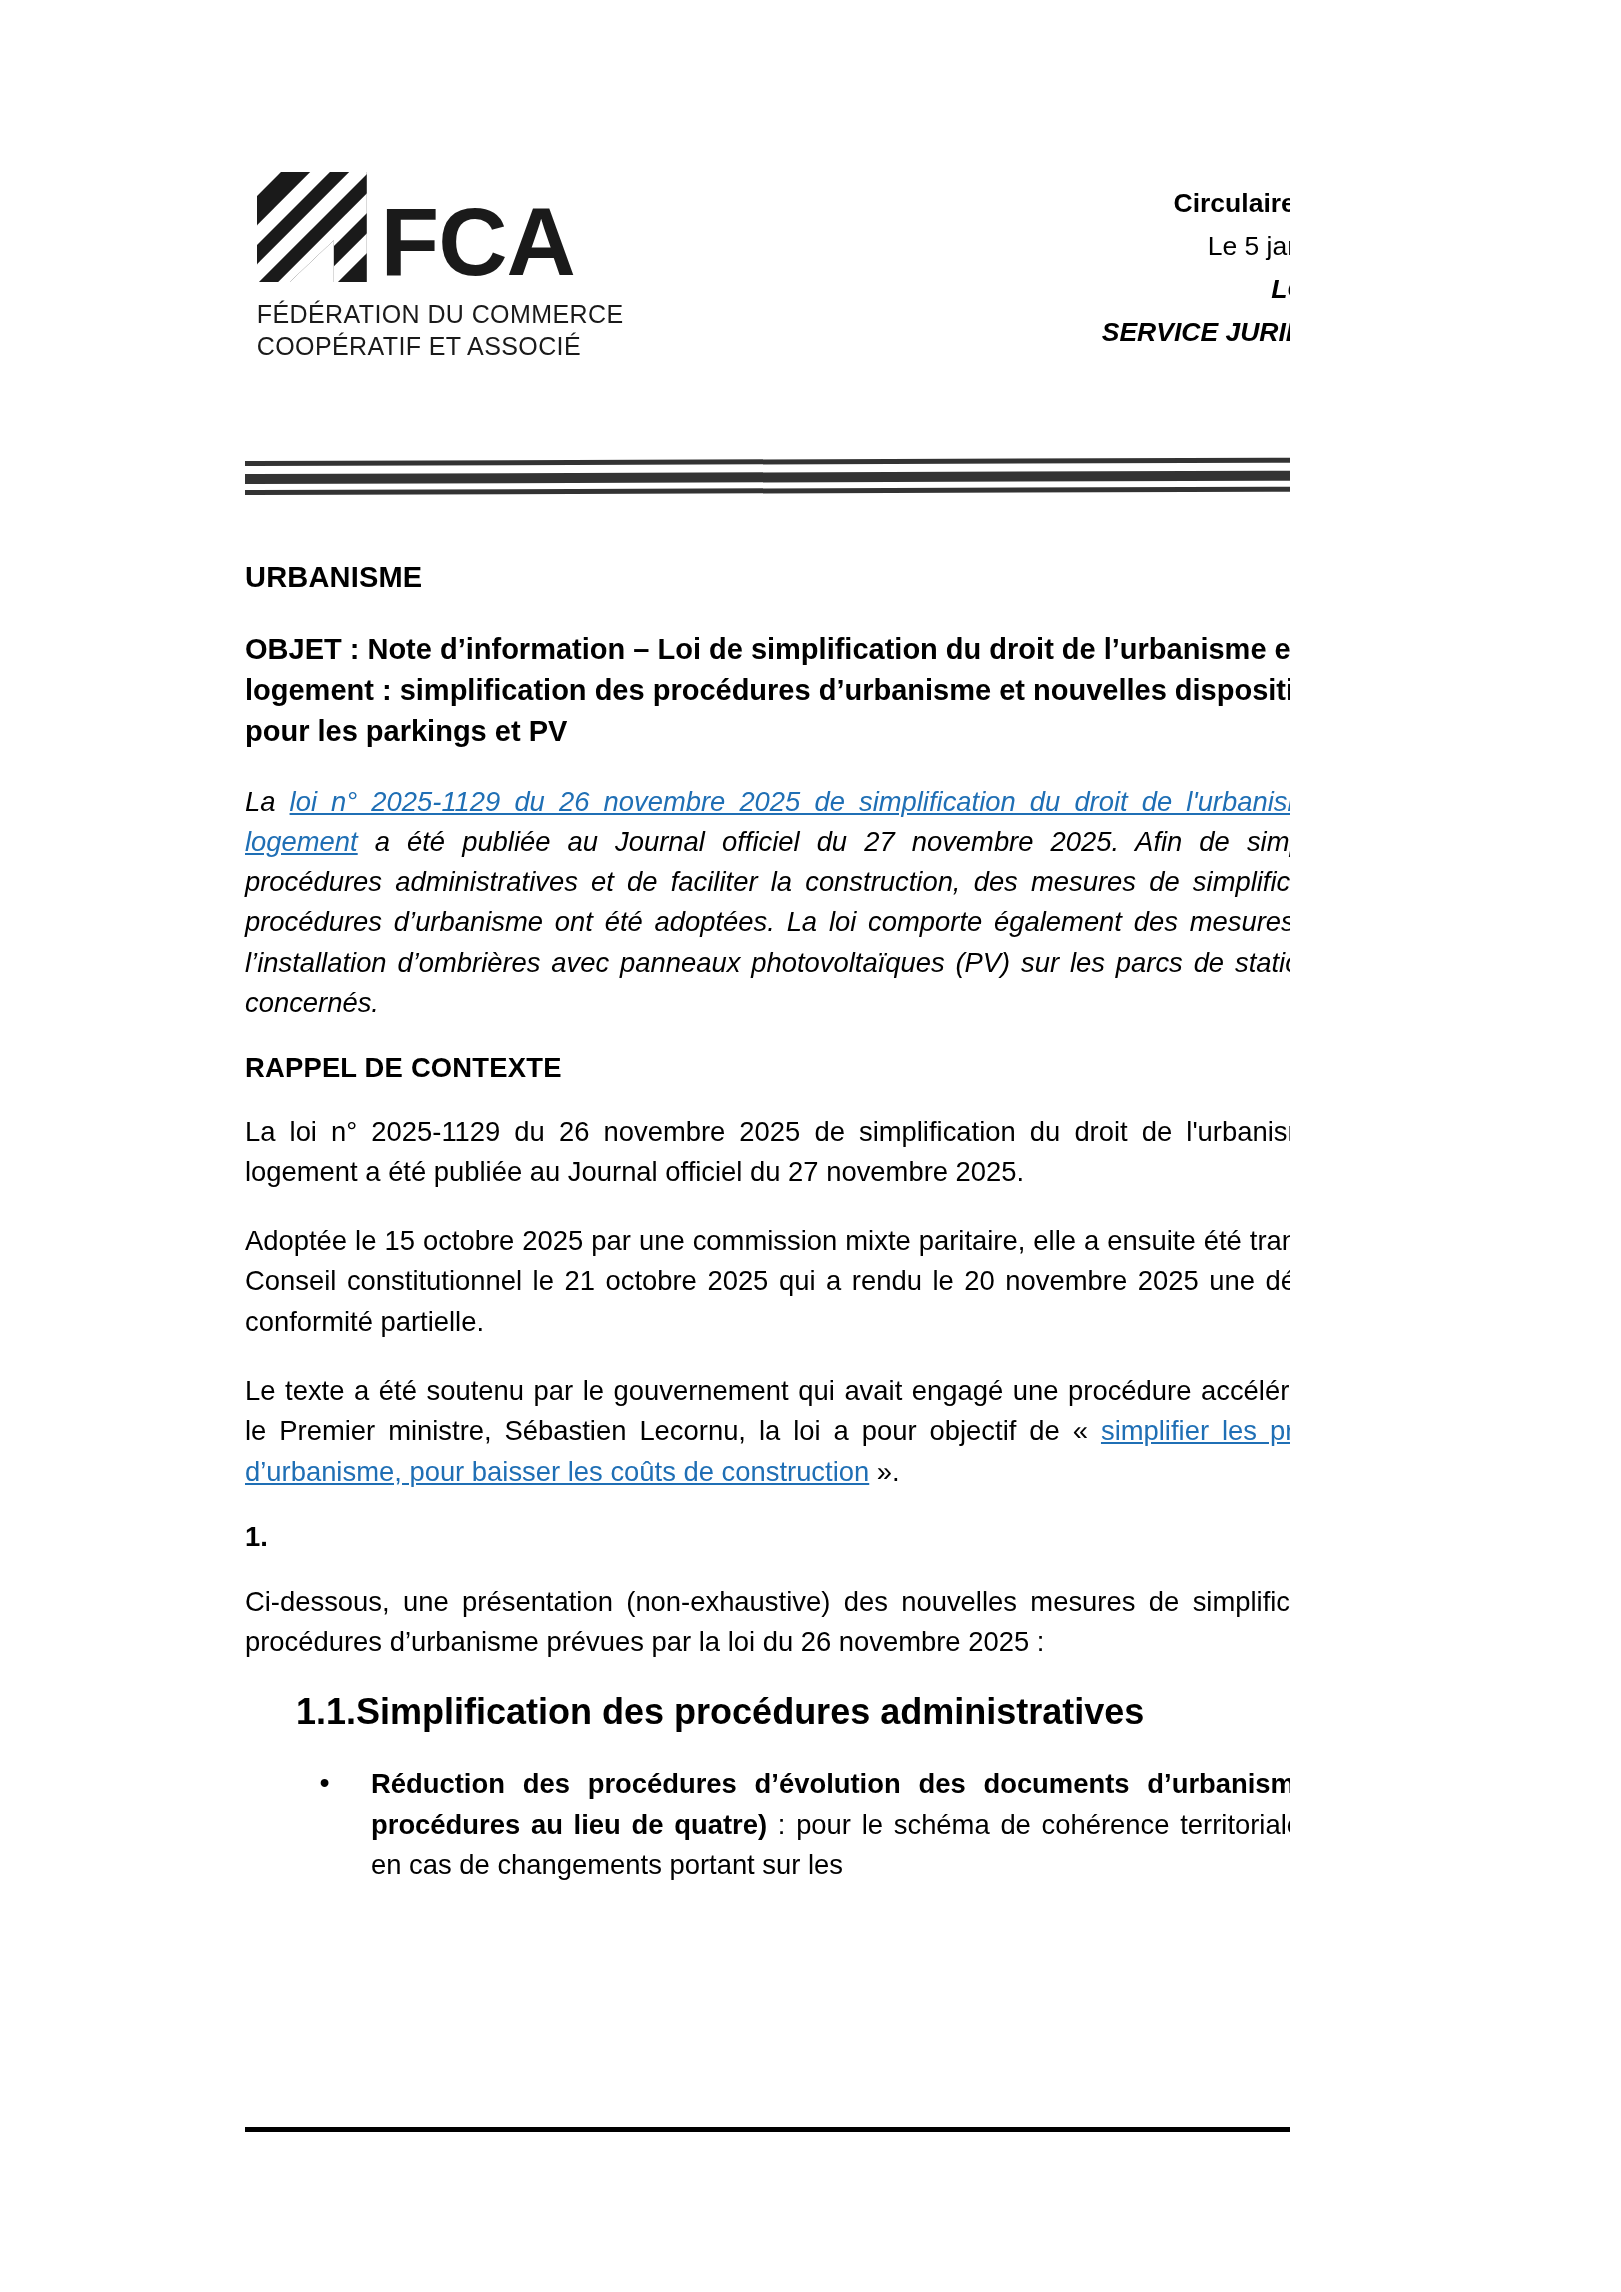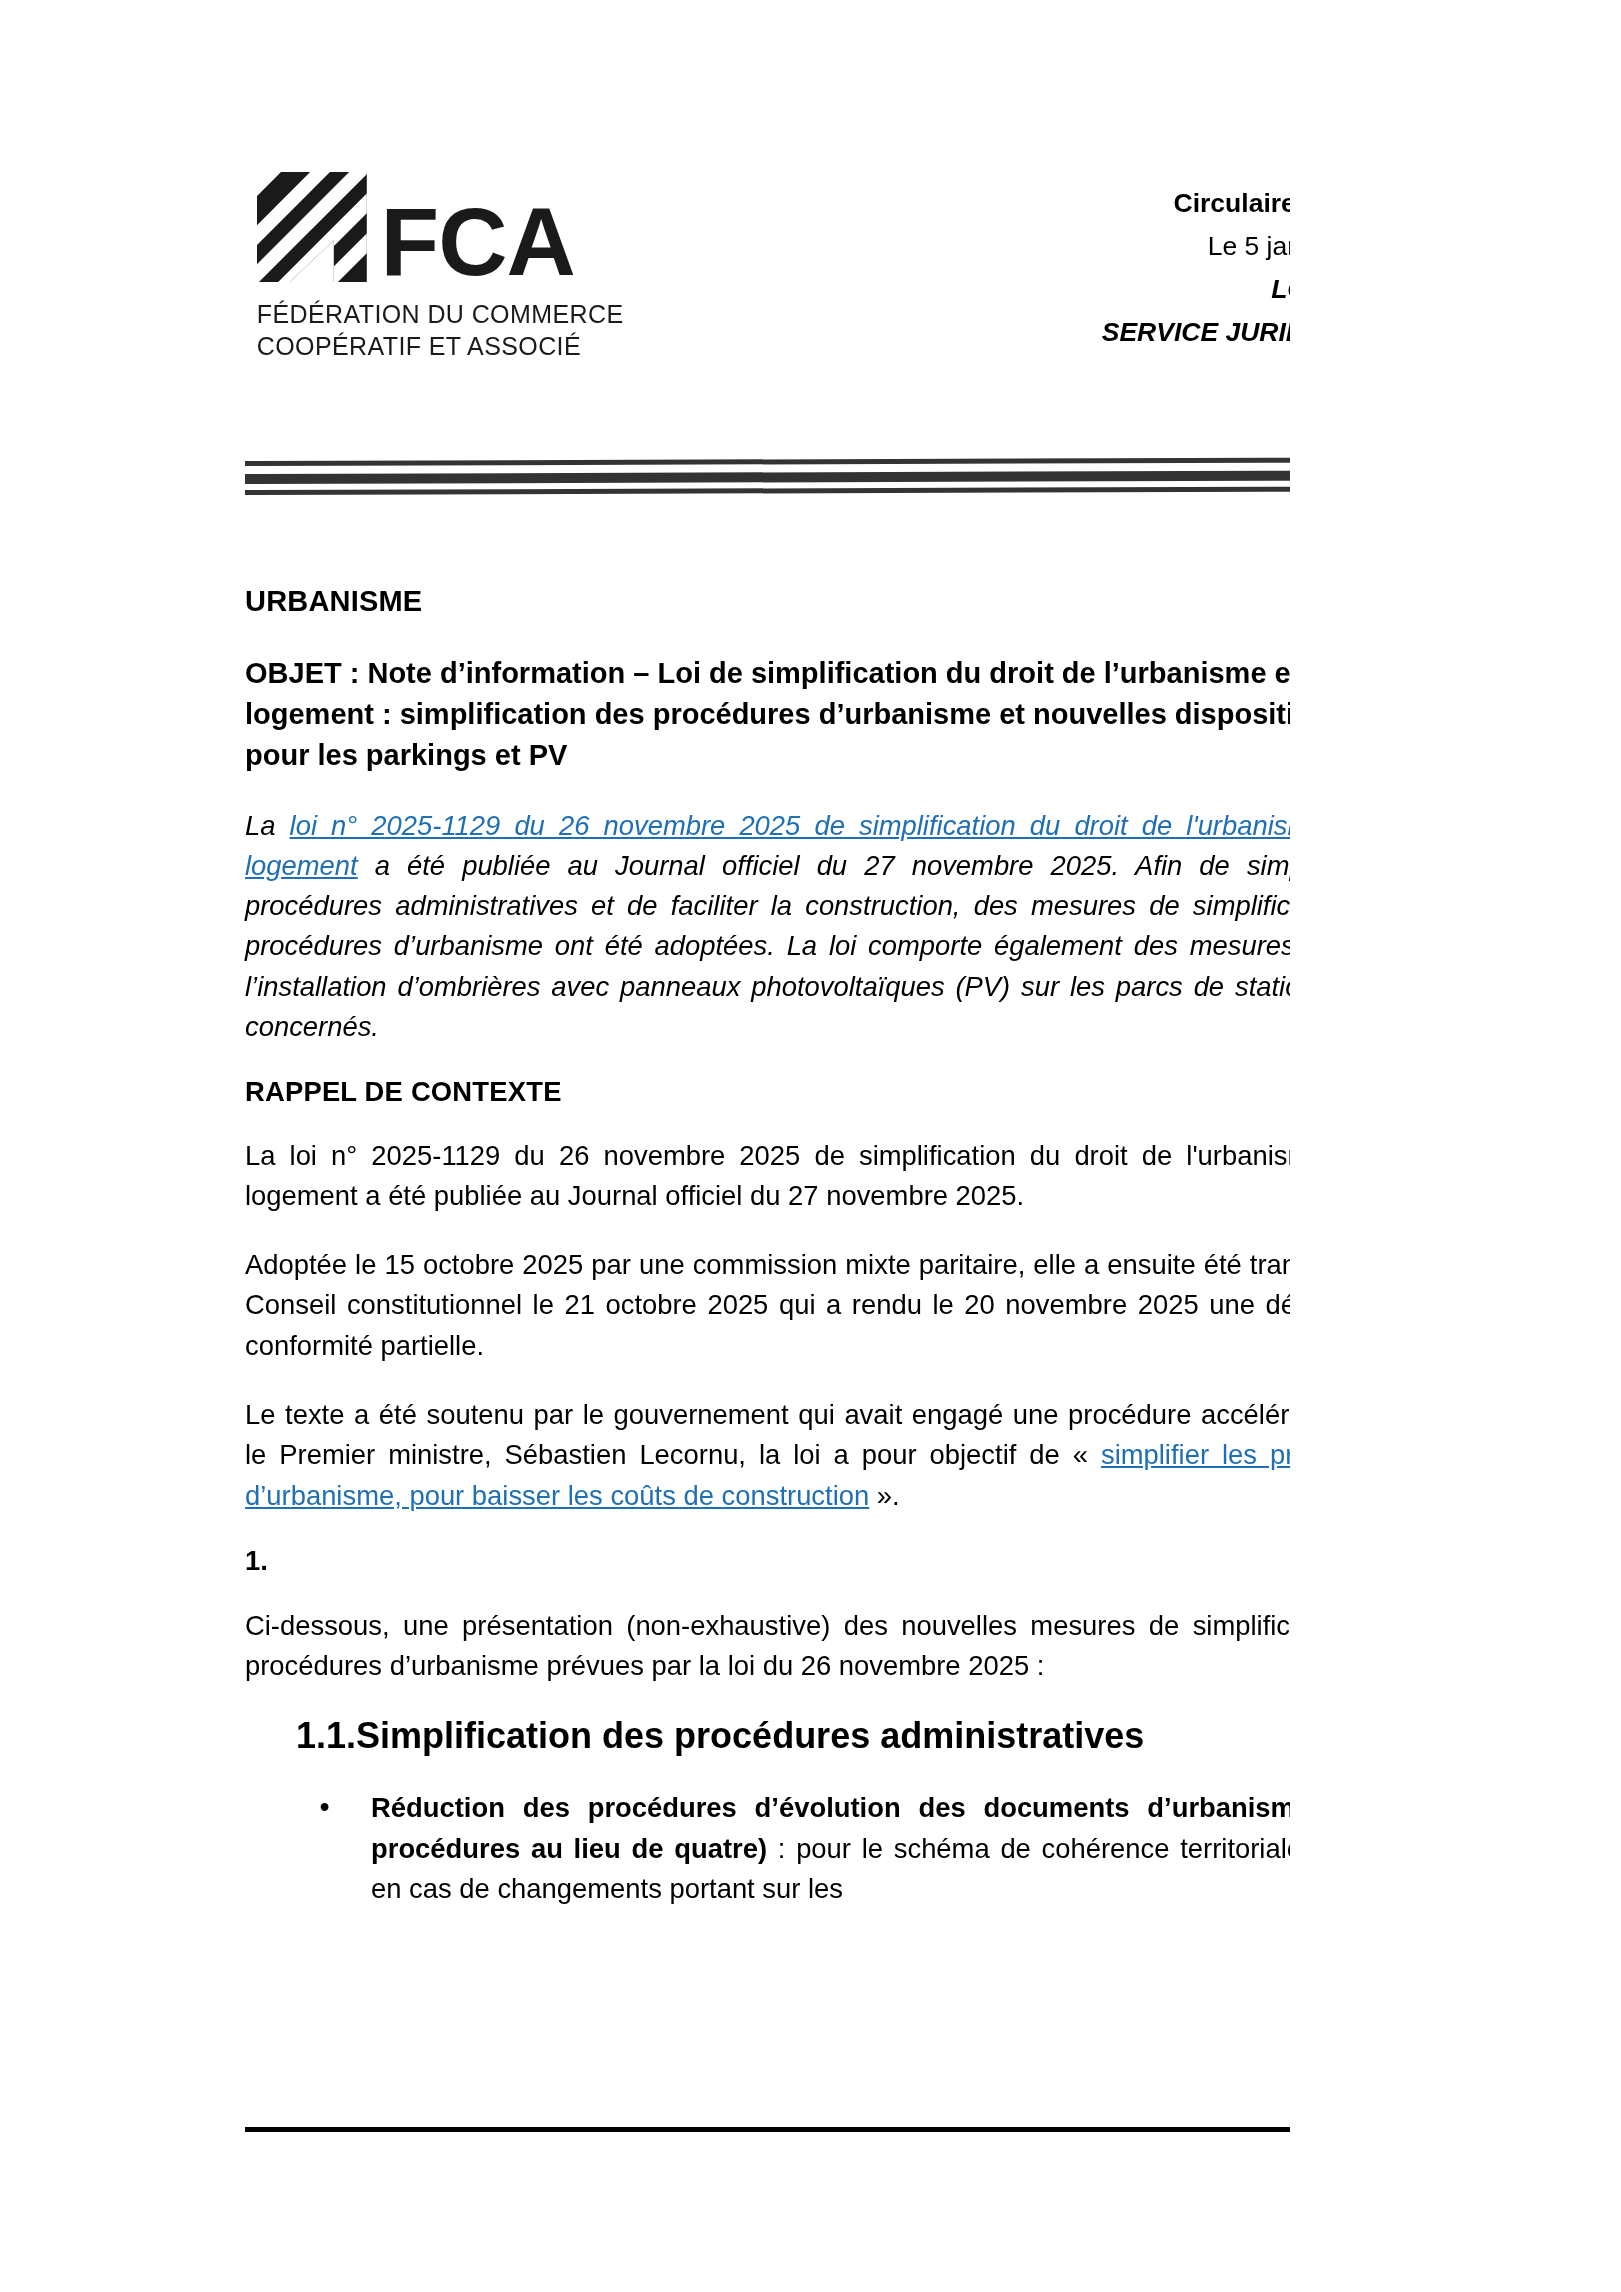--- a/index.html
+++ b/index.html
@@ -113,21 +113,21 @@
     transform-origin: left center;
   }
   .divider .ln-a { top: 3.9px;  height: 4.9px;  transform: rotate(-0.18deg); }
   .divider .ln-b { top: 16.7px; height: 9.8px; transform: rotate(-0.18deg); }
   .divider .ln-c { top: 33px; height: 4.9px;  transform: rotate(-0.18deg); }
 
   
   .content {
     position: absolute;
     left: 245px;
-    top: 585px;
+    top: 561px;
     width: 1162px;
   }
 
   .kicker {
     font-size: 29px;
     font-weight: bold;
     margin: 0 0 35px 0;
     letter-spacing: 0.2px;
   }
 

